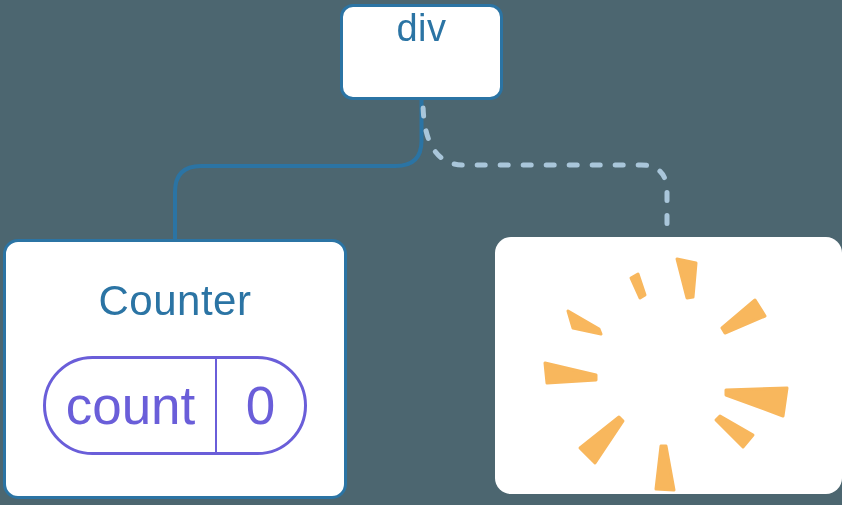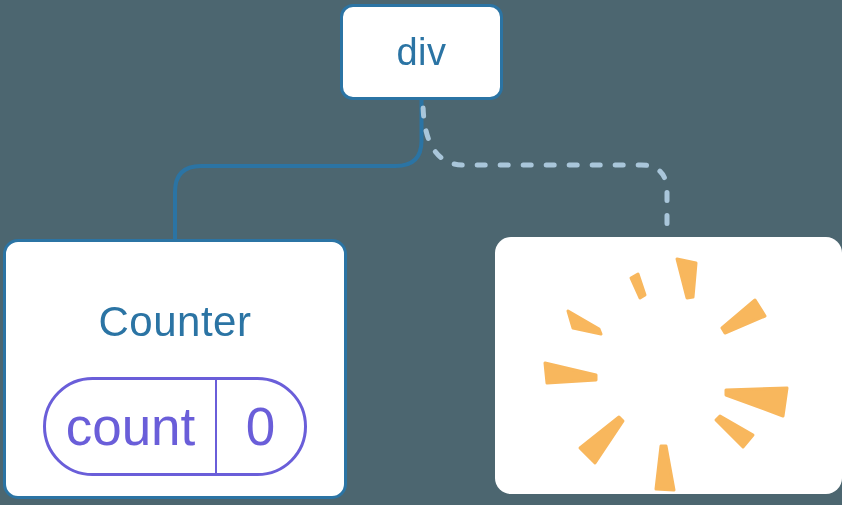--- a/index.html
+++ b/index.html
@@ -45,38 +45,37 @@
   .node {
     position: absolute;
     background: var(--node-bg);
   }
   .node-root {
     left: 340px; top: 4px;
     width: 163px; height: 96px;
     border: 3px solid var(--stroke-blue);
     border-radius: 13px;
     display: flex;
-    align-items: center;
+    align-items: flex-start;
     justify-content: center;
   }
   .node-label {
     color: var(--stroke-blue);
     font-size: 38px;
     font-weight: 500;
     letter-spacing: 0.5px;
   }
   .node-counter {
     left: 3px; top: 239px;
     width: 344px; height: 260px;
     border: 3px solid var(--stroke-blue);
     border-radius: 15px;
     display: flex;
     flex-direction: column;
     align-items: center;
-    justify-content: center;
   }
   .counter-title {
     margin-top: 34px;
     line-height: 50px;
     font-size: 42px;
     font-weight: 500;
     color: var(--stroke-blue);
     letter-spacing: 0.5px;
   }
   .state-pill {

